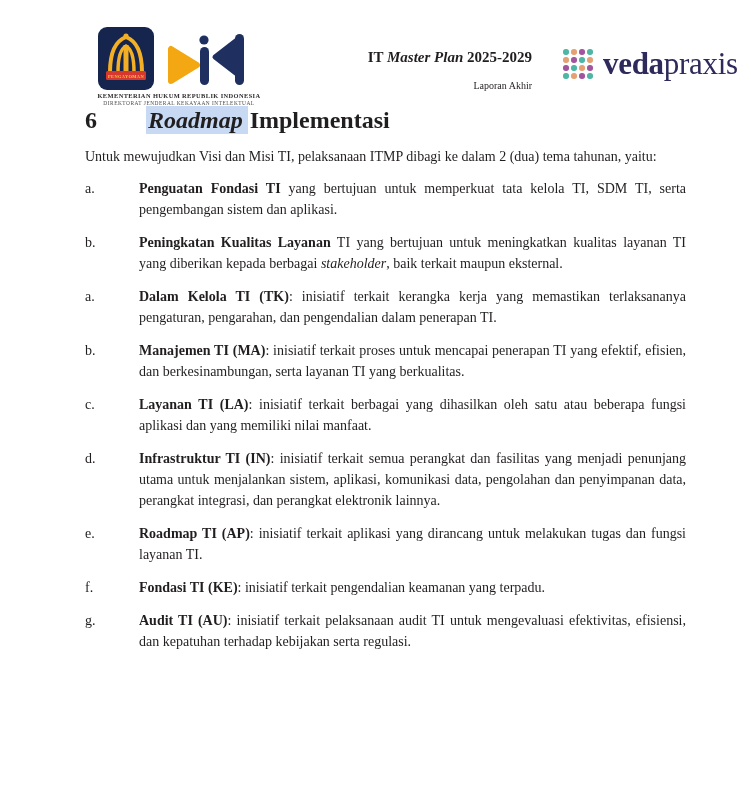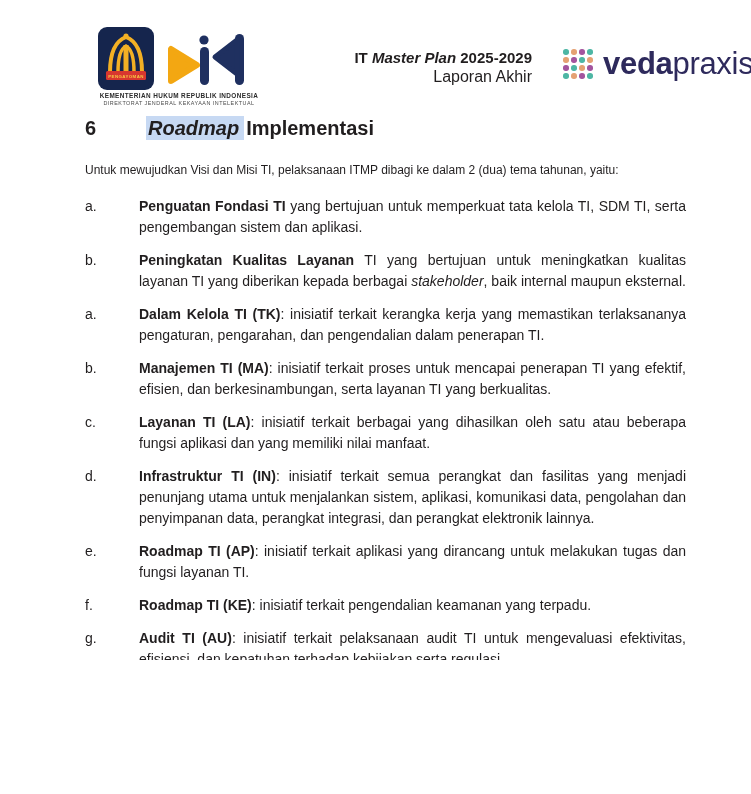--- a/index.html
+++ b/index.html
@@ -1,49 +1,49 @@
 <!DOCTYPE html>
 <html><head>
 <meta charset="utf-8">
 <style>
   html,body { margin:0; padding:0; background:#ffffff; }
   .page {
     position:relative; width:751px; height:660px; background:#ffffff;
-    font-family:Liberation Sans, sans-serif; color:#211e1f; overflow:hidden;
+    font-family:Liberation Serif, serif; color:#211e1f; overflow:hidden;
   }
 
   
   .gov-logos { position:absolute; left:98px; top:27px; width:160px; height:64px; }
   .emblem-svg { position:absolute; left:0; top:0; }
   .djki-svg   { position:absolute; left:66px; top:5px; }
 
   .ministry-text { position:absolute; left:88px; top:92px; width:182px; text-align:center; }
   .ministry-text .l1 { font-size:6.4px; font-weight:bold; letter-spacing:0.4px; color:#2b2b2b; }
   .ministry-text .l2 { font-size:5.4px; letter-spacing:0.5px; color:#4a4a4a; margin-top:1px; }
 
   .doc-title { position:absolute; top:49px; right:219px; text-align:right; }
   .doc-title .dt1 { font-size:15px; font-weight:bold; }
   .doc-title .dt1 i { font-weight:bold; }
-  .doc-title .dt2 { font-size:16px; margin-top:2px; }
+  .doc-title .dt2 { font-size:10px; margin-top:14px; }
 
   .brand { position:absolute; left:562px; top:46px; display:flex; align-items:center; }
   .dots { display:grid; grid-template-columns:repeat(4,8px); grid-auto-rows:8px; width:32px; height:32px; }
   .dot  { width:5.5px; height:5.5px; border-radius:50%; margin:auto; }
   .brand-text { font-size:31px; color:#2e2a5c; margin-left:9px; letter-spacing:-0.3px; }
   .brand-text b { font-weight:bold; }
 
   
   .content { position:absolute; left:85px; top:107px; width:601px; }
 
-  .section-title { font-size:20px; font-weight:bold; margin:8px 0 15px 0; line-height:26px; }
+  .section-title { font-size:24px; font-weight:bold; margin:0 0 15px 0; line-height:26px; }
   .sec-num { display:inline-block; width:61px; }
   .hl { background:#c7d9f3; font-style:italic; padding:1px 5px 1px 2px; }
   .sec-rest { margin-left:2px; }
 
-  .para { text-align:justify; font-size:12px; line-height:28px; margin:0 0 12px 0; }
+  .para { text-align:justify; font-size:14px; line-height:18px; margin:0 0 12px 0; }
   .para.gap-top { margin-top:26px; }
 
   .doc-list { margin:0 0 4px 0; }
   .li { display:flex; font-size:14px; line-height:21px; margin:0 0 12px 0; }
   .li .marker { flex:0 0 30px; }
   .li .li-body { flex:1; text-align:justify;margin-left:24px; }
   .li .li-body b { font-weight:bold; }
 </style>
 </head>
 <body>
@@ -113,21 +113,21 @@
 
     <p class="para">Untuk mewujudkan Visi dan Misi TI, pelaksanaan ITMP dibagi ke dalam 2 (dua) tema tahunan, yaitu:</p>
 
     <div class="doc-list">
       <div class="li">
         <span class="marker">a.</span>
         <span class="li-body"><b>Penguatan Fondasi TI</b><span> yang bertujuan untuk memperkuat tata kelola TI, SDM TI, serta pengembangan sistem dan aplikasi.</span><i></i><span></span></span>
       </div>
       <div class="li">
         <span class="marker">b.</span>
-        <span class="li-body"><b>Peningkatan Kualitas Layanan</b><span> TI yang bertujuan untuk meningkatkan kualitas layanan TI yang diberikan kepada berbagai </span><i>stakeholder</i><span>, baik internal maupun eksternal.</span></span>
+        <span class="li-body"><b>Peningkatan Kualitas Layanan</b><span> TI yang bertujuan untuk meningkatkan kualitas layanan TI yang diberikan kepada berbagai </span><i>stakeholder</i><span>, baik terkait maupun eksternal.</span></span>
       </div>
     </div>
 
 
     <div class="doc-list">
       <div class="li">
         <span class="marker">a.</span>
         <span class="li-body"><b>Dalam Kelola TI (TK)</b><span>: inisiatif terkait kerangka kerja yang memastikan terlaksananya pengaturan, pengarahan, dan pengendalian dalam penerapan TI.</span></span>
       </div>
       <div class="li">
@@ -141,21 +141,21 @@
       <div class="li">
         <span class="marker">d.</span>
         <span class="li-body"><b>Infrastruktur TI (IN)</b><span>: inisiatif terkait semua perangkat dan fasilitas yang menjadi penunjang utama untuk menjalankan sistem, aplikasi, komunikasi data, pengolahan dan penyimpanan data, perangkat integrasi, dan perangkat elektronik lainnya.</span></span>
       </div>
       <div class="li">
         <span class="marker">e.</span>
         <span class="li-body"><b>Roadmap TI (AP)</b><span>: inisiatif terkait aplikasi yang dirancang untuk melakukan tugas dan fungsi layanan TI.</span></span>
       </div>
       <div class="li">
         <span class="marker">f.</span>
-        <span class="li-body"><b>Roadmap TI (KE)</b><span>: inisiatif terkait pengendalian keamanan yang terpadu.</span></span>
+        <span class="li-body"><b>Fondasi TI (KE)</b><span>: inisiatif terkait pengendalian keamanan yang terpadu.</span></span>
       </div>
       <div class="li">
         <span class="marker">g.</span>
         <span class="li-body"><b>Audit TI (AU)</b><span>: inisiatif terkait pelaksanaan audit TI untuk mengevaluasi efektivitas, efisiensi, dan kepatuhan terhadap kebijakan serta regulasi.</span></span>
       </div>
     </div>
 
   </main>
 </div>
 

